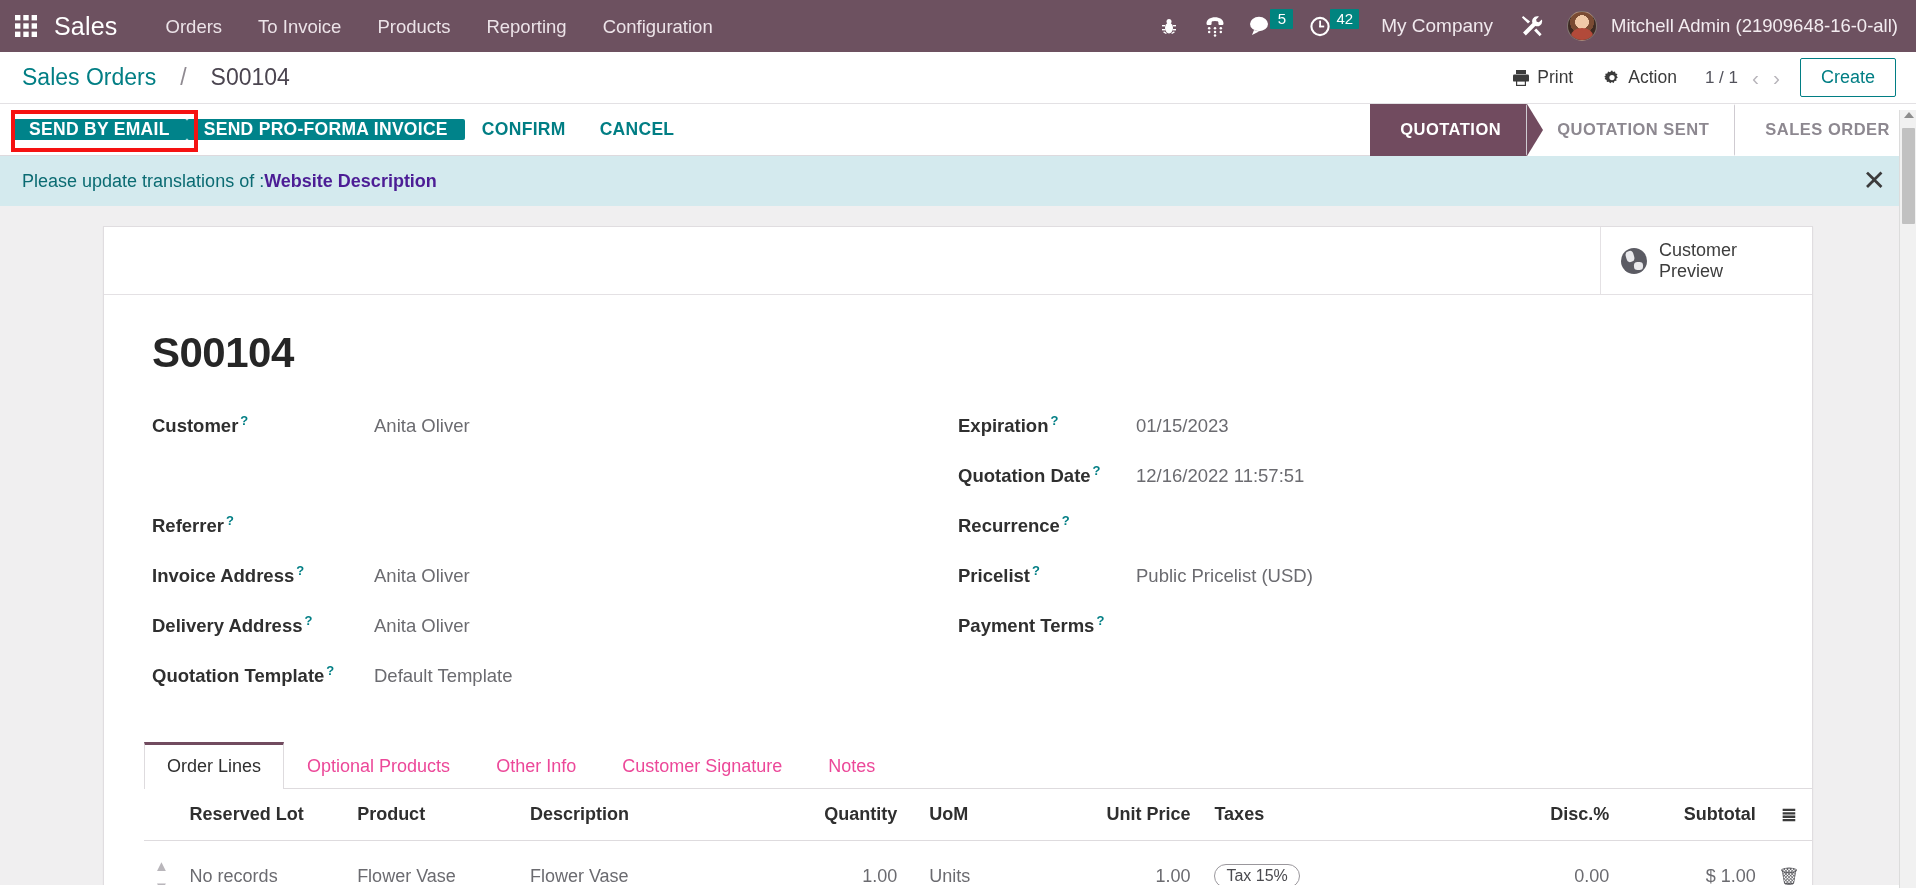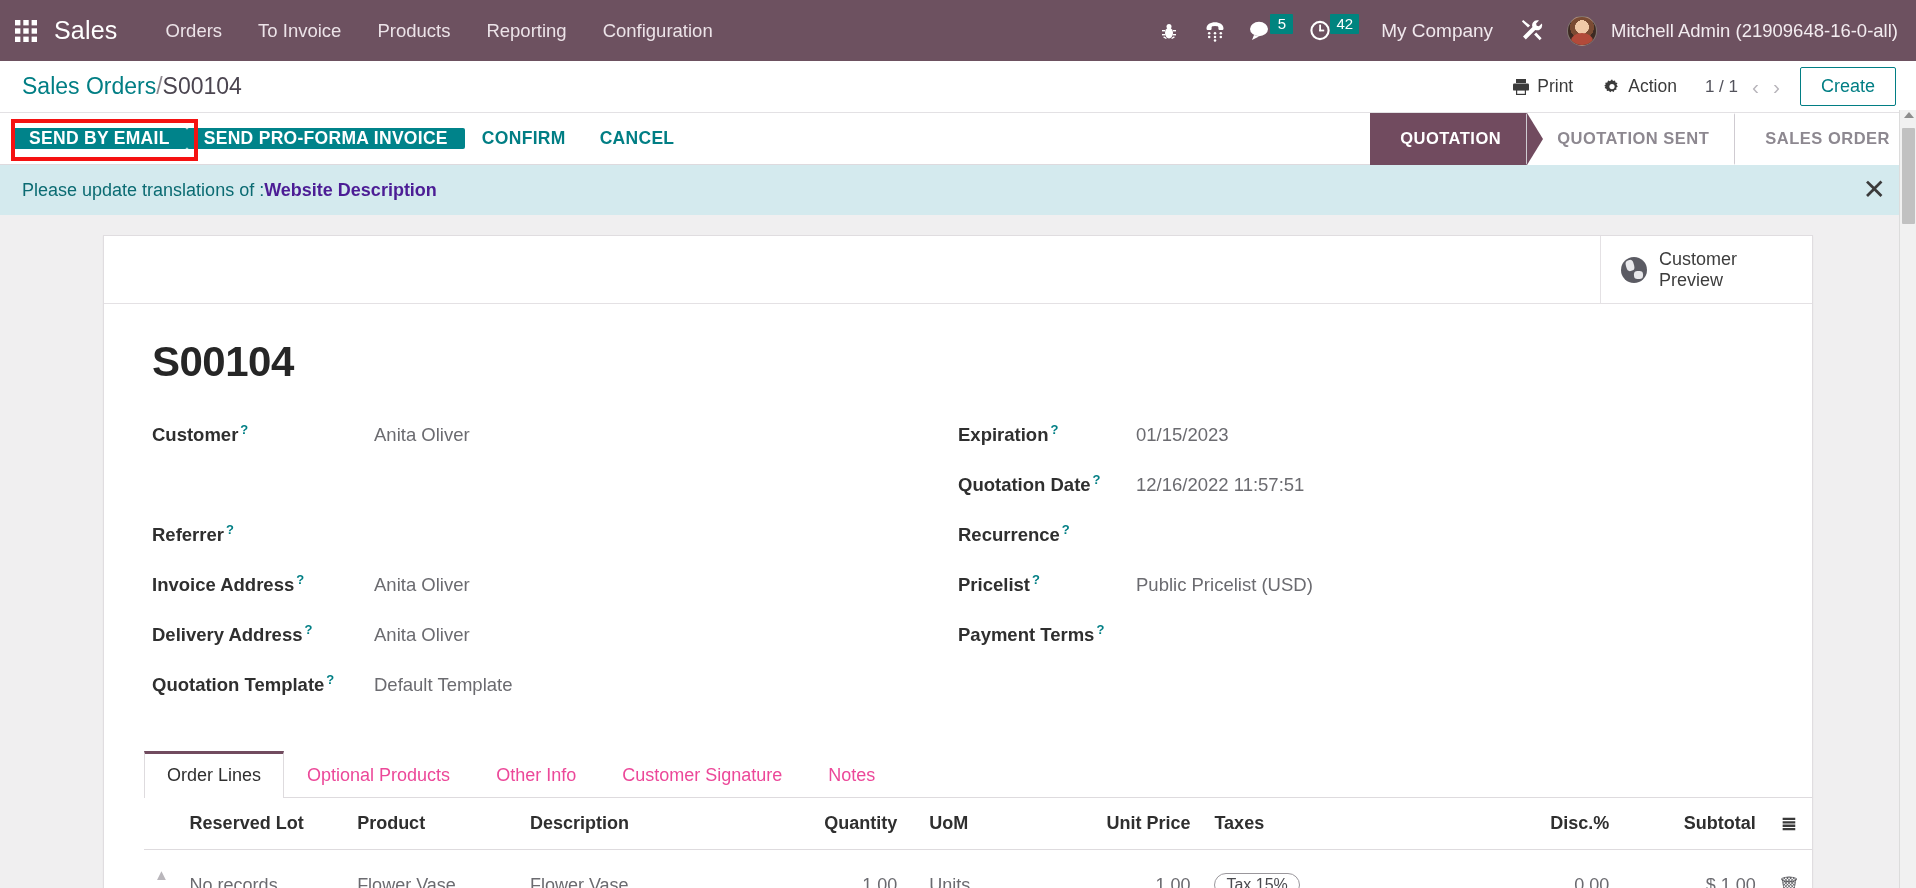--- a/index.html
+++ b/index.html
@@ -5,21 +5,21 @@
   * { box-sizing: border-box; margin: 0; padding: 0; }
   html, body {
     width: 1916px; height: 888px;
     font-family: "Liberation Sans", sans-serif;
     background: #ffffff;
     overflow: hidden;
   }
 
   
   .navbar {
-    height: 61px;
+    height: 52px;
     background: #6d5160;
     display: flex;
     align-items: center;
     padding: 0 18px 0 0;
     color: #f5eef2;
     position: relative;
   }
   .apps-grid {
     width: 52px; height: 55px;
     display: flex; align-items: center; justify-content: center;
@@ -92,21 +92,21 @@
   .user-name { font-size: 18.5px; color: #f3ecf0; white-space: nowrap; }
 
   
   .control-panel {
     height: 52px;
     background: #fff;
     display: flex; align-items: center;
     padding: 0 20px 0 22px;
     border-bottom: 1px solid #e3e1e4;
   }
-  .breadcrumb { font-size: 23px; display: flex; align-items: baseline; gap: 0; }
+  .breadcrumb { font-size: 23px; display: flex; align-items: baseline; gap: 24px; }
   .bc-link { color: #017e84; cursor: pointer; }
   .bc-sep { color: #8f8a91; }
   .bc-current { color: #4b4550; }
   .cp-right { margin-left: auto; display: flex; align-items: center; gap: 6px; }
   .cp-btn {
     display: flex; align-items: center; gap: 7px;
     font-size: 17.5px; color: #3b3b3b;
     padding: 6px 12px; cursor: pointer; white-space: nowrap;
   }
   .pager {

